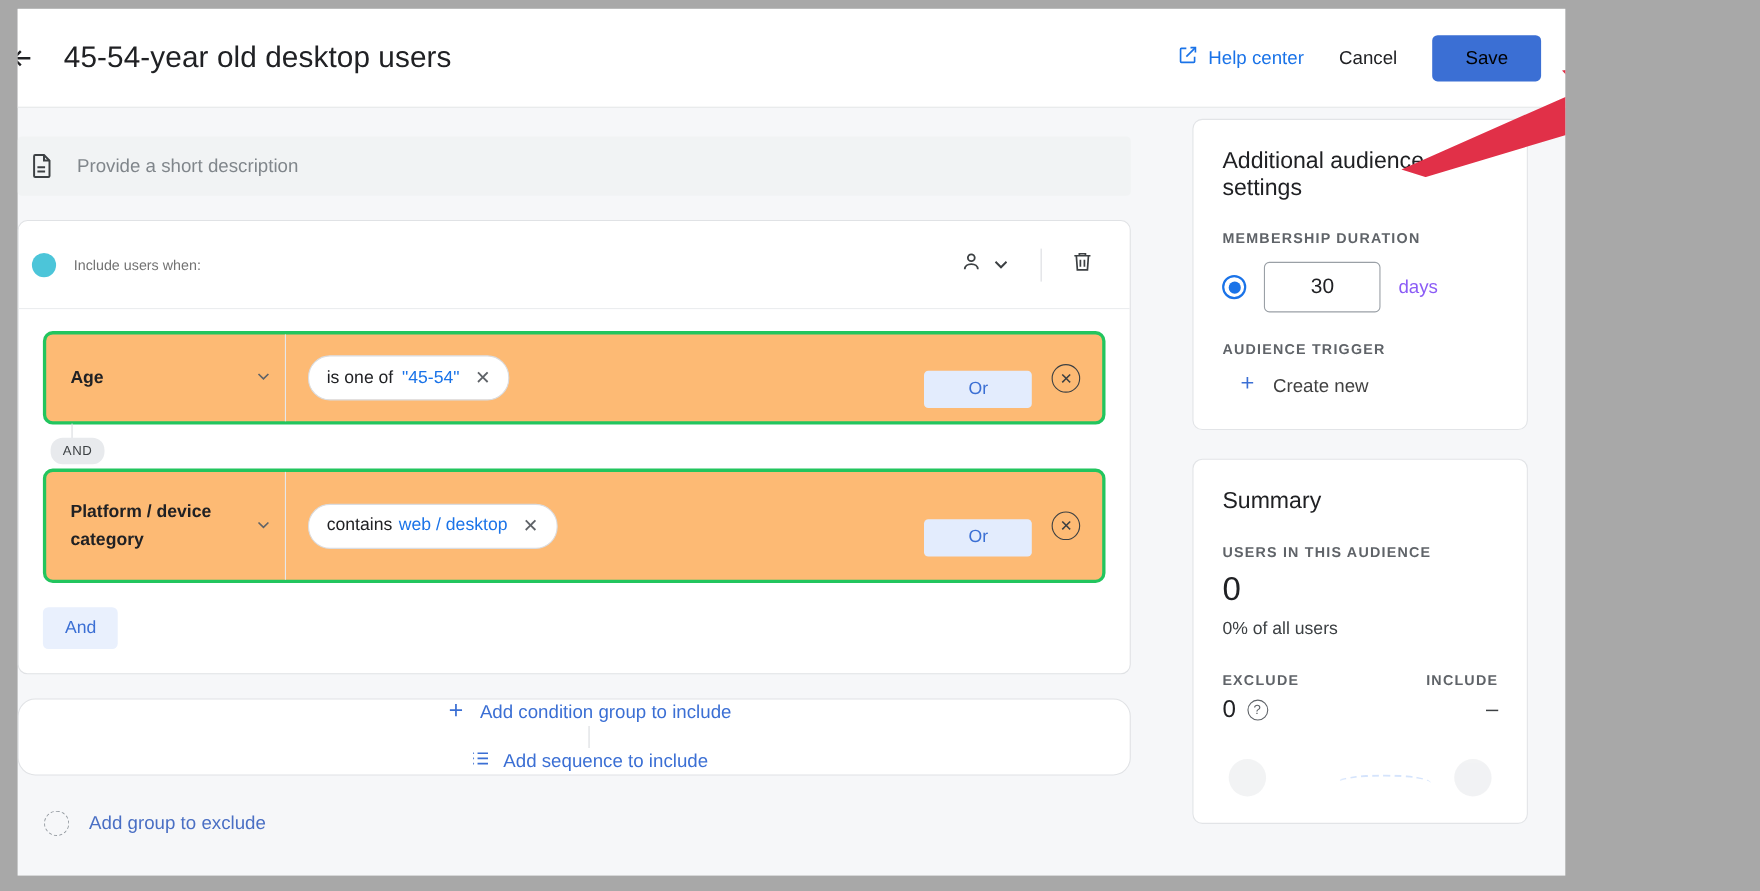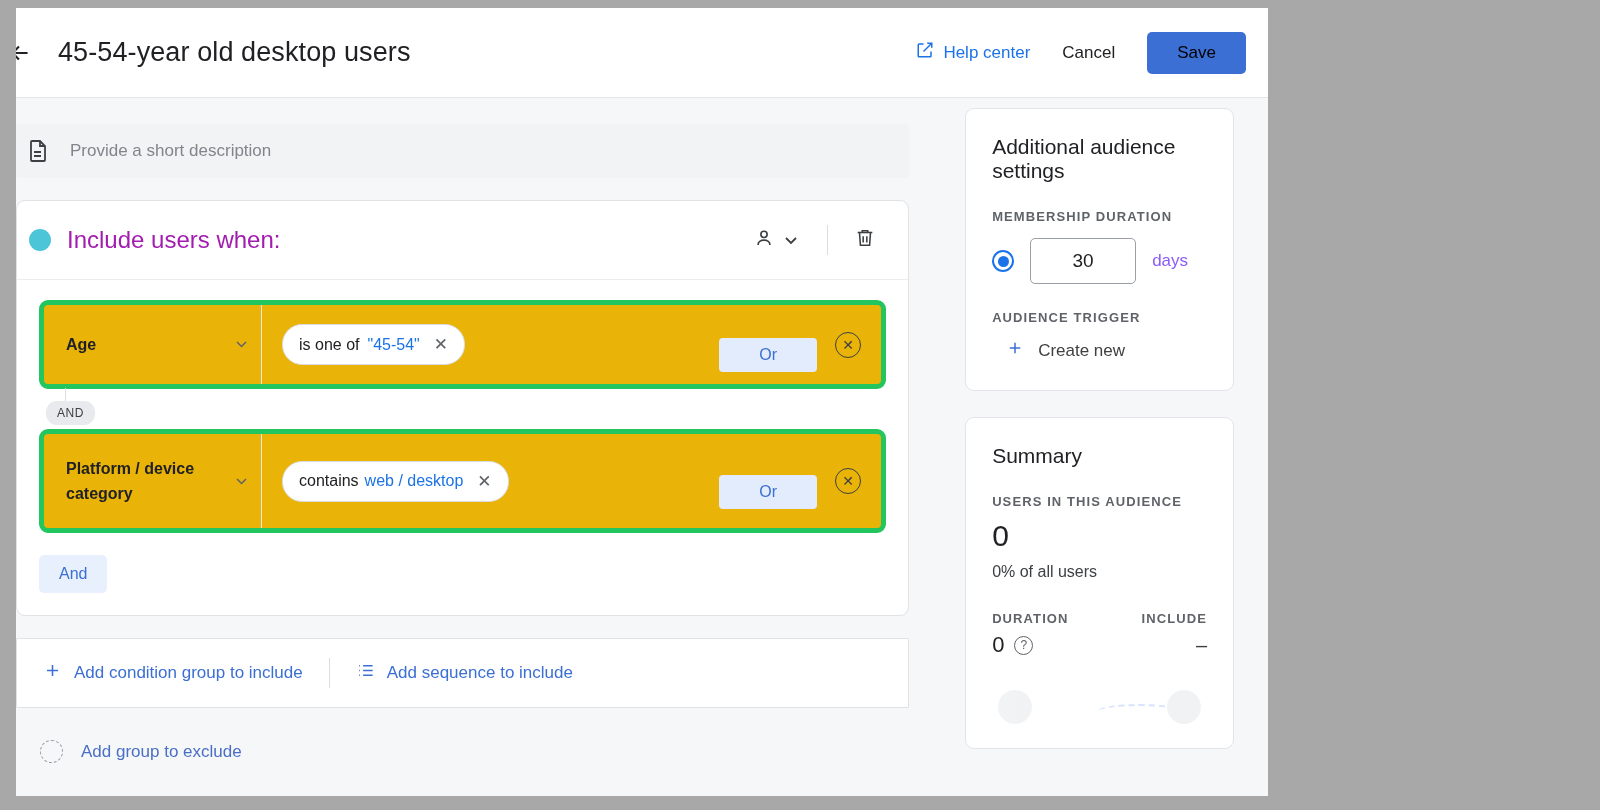--- a/index.html
+++ b/index.html
@@ -5,21 +5,21 @@
   * { box-sizing: border-box; margin: 0; padding: 0; }
   html, body {
     width: 1600px; height: 810px;
     background: #a8a8a8;
     font-family: "Liberation Sans", sans-serif;
     overflow: hidden;
   }
   .screen {
     position: absolute;
     left: 16px; top: 8px;
-    width: 1252px; height: 788px;
+    width: 1407px; height: 788px;
     background: #f6f7f9;
     overflow: hidden;
   }
 
   
   .topbar {
     position: relative;
     height: 90px;
     background: #ffffff;
     border-bottom: 1px solid #e4e6e8;
@@ -103,44 +103,44 @@
     display: flex; align-items: center;
     padding: 20px 22px 20px 0;
     border-bottom: 1px solid #ebedef;
   }
   .dot {
     width: 22px; height: 22px; border-radius: 50%;
     background: #4cc5d9;
     margin: 0 16px 0 12px;
     flex: none;
   }
-  .card-head-title { font-size: 24px; color: #a21caf; }
+  .card-head-title { font-size: 13px; color: #737373; }
   .card-head-tools {
     margin-left: auto;
     display: flex; align-items: center; gap: 0;
     color: #3c4043;
   }
   .person-ctl {
     display: flex; align-items: center; gap: 10px;
     padding: 6px 14px; cursor: pointer;
   }
   .tool-divider {
     width: 1px; height: 30px; background: #dadce0; margin: 0 16px;
   }
   .trash-btn { padding: 6px 10px; cursor: pointer; display: flex; }
 
   .card-inner { padding: 20px 22px 22px 22px; }
 
   
   .cond-row {
-    border: 5px solid #22c55e;
+    border: 3px solid #22c55e;
     border-radius: 9px;
     display: flex; align-items: stretch;
     min-height: 74px;
-    background: #eab308;
+    background: #fdba74;
   }
   .cond-dim {
     width: 218px; flex: none;
     display: flex; align-items: center;
     justify-content: space-between;
     padding: 14px 14px 14px 22px;
     border-right: 1px solid #e6e8ea;
   }
   .cond-dim-label {
     font-size: 16px; color: #202124; font-weight: bold;
@@ -199,25 +199,26 @@
     background: #e9f0fd; color: #3b6fd4;
     border: none; border-radius: 5px;
     font-size: 16px; font-family: inherit;
     padding: 10px 20px; cursor: pointer;
   }
 
   
   .addgroup-card {
     background: #fff;
     border: 1px solid #e0e2e5;
-    border-radius: 1px;
+    border-radius: 16px;
     margin-top: 22px;
     height: 70px;
     display: flex; align-items: center;
     padding-left: 26px;
+    flex-direction: column;
   }
   .link-action {
     display: flex; align-items: center; gap: 12px;
     color: #3b6fd4; font-size: 17px; cursor: pointer;
   }
   .vdiv { width: 1px; height: 30px; background: #dadce0; margin: 0 26px; }
 
   .exclude-row {
     display: flex; align-items: center; gap: 18px;
     margin-top: 32px; padding-left: 24px;
@@ -500,21 +501,21 @@
       </div>
 
       <div class="panel">
         <div class="panel-title">Summary</div>
 
         <div class="section-label">USERS IN THIS AUDIENCE</div>
         <div class="big-num">0</div>
         <div class="sub-note">0% of all users</div>
 
         <div class="ie-head">
-          <span class="section-label" style="margin-top:0">DURATION</span>
+          <span class="section-label" style="margin-top:0">EXCLUDE</span>
           <span class="section-label" style="margin-top:0">INCLUDE</span>
         </div>
         <div class="ie-vals">
           <span class="ie-left">
             <span class="ie-num">0</span>
             <span class="qmark">?</span>
           </span>
           <span class="ie-dash">–</span>
         </div>
 

